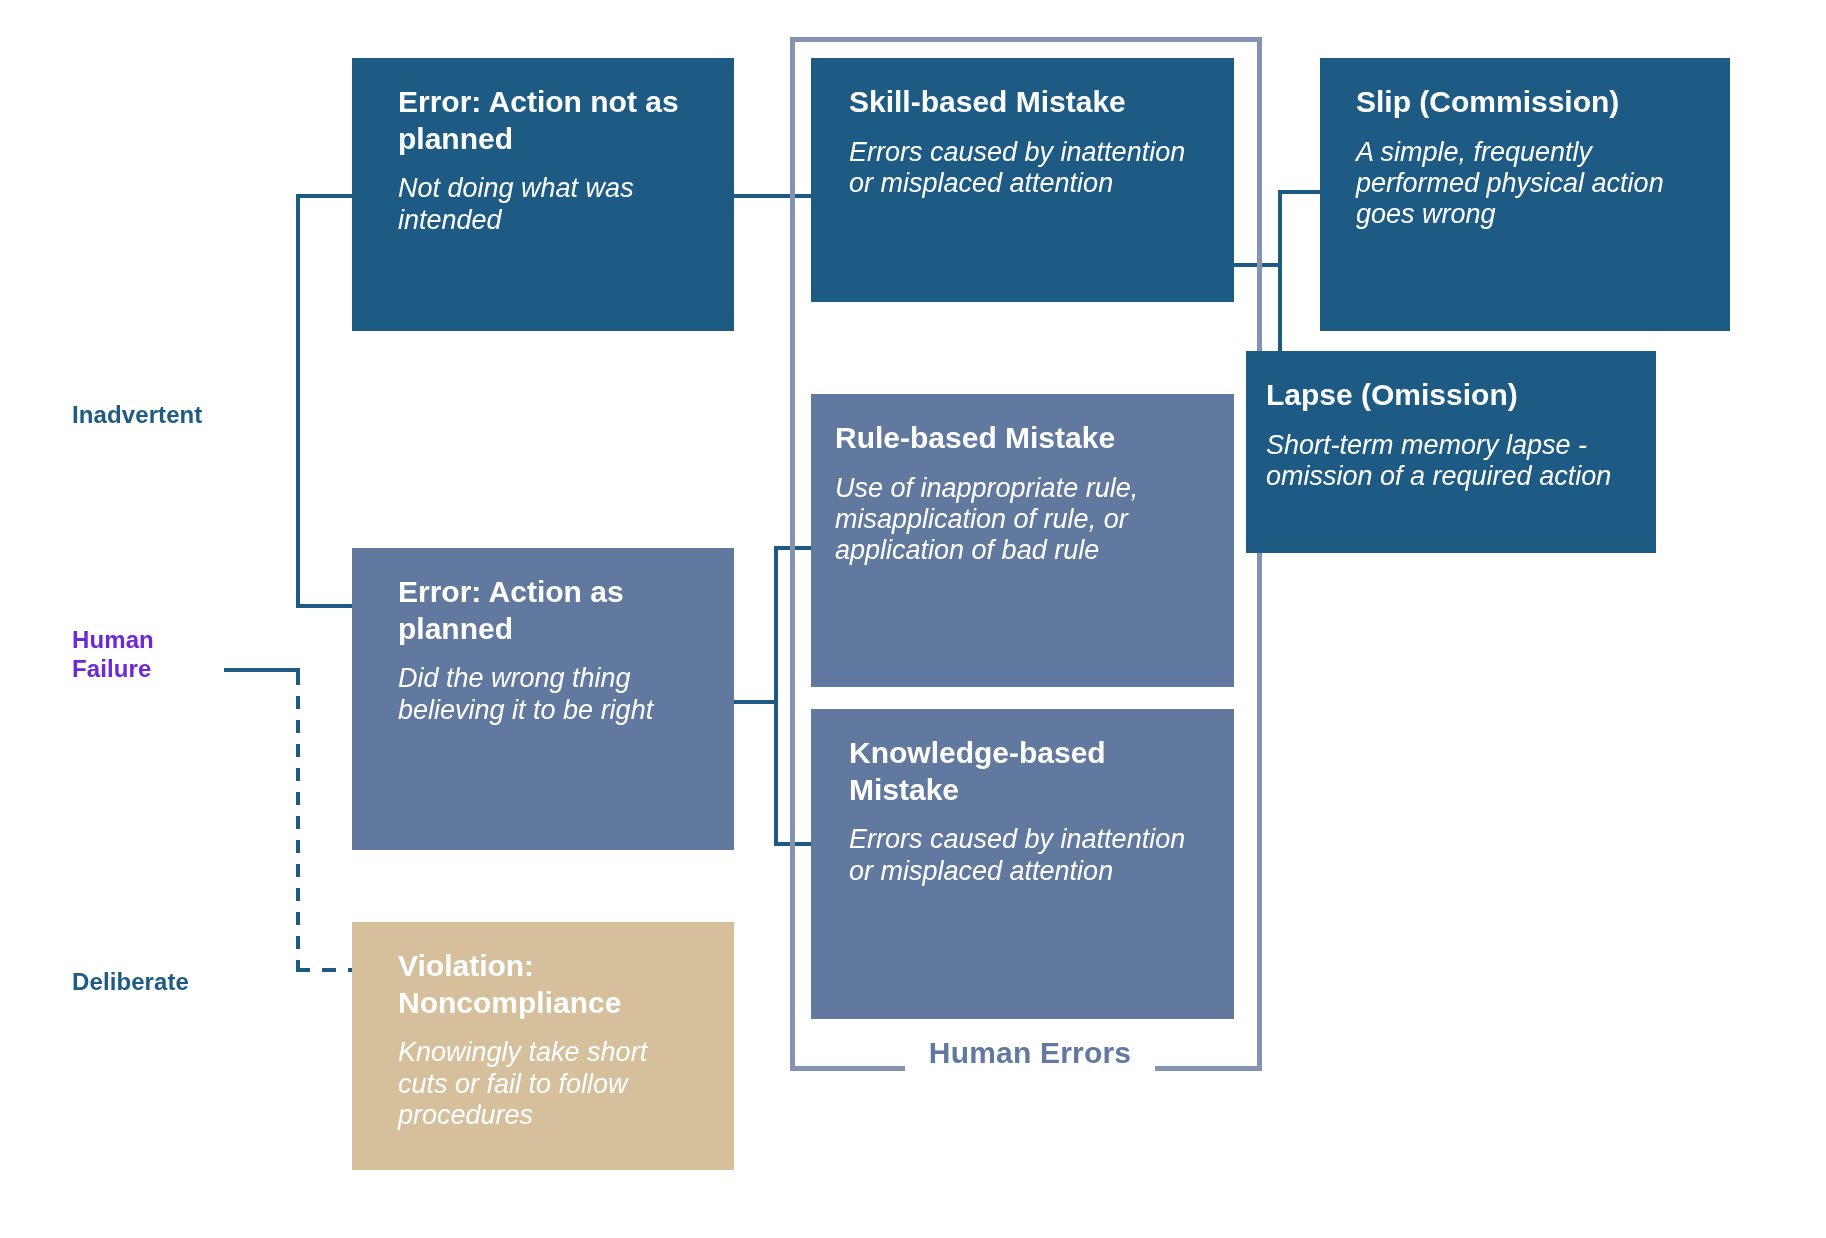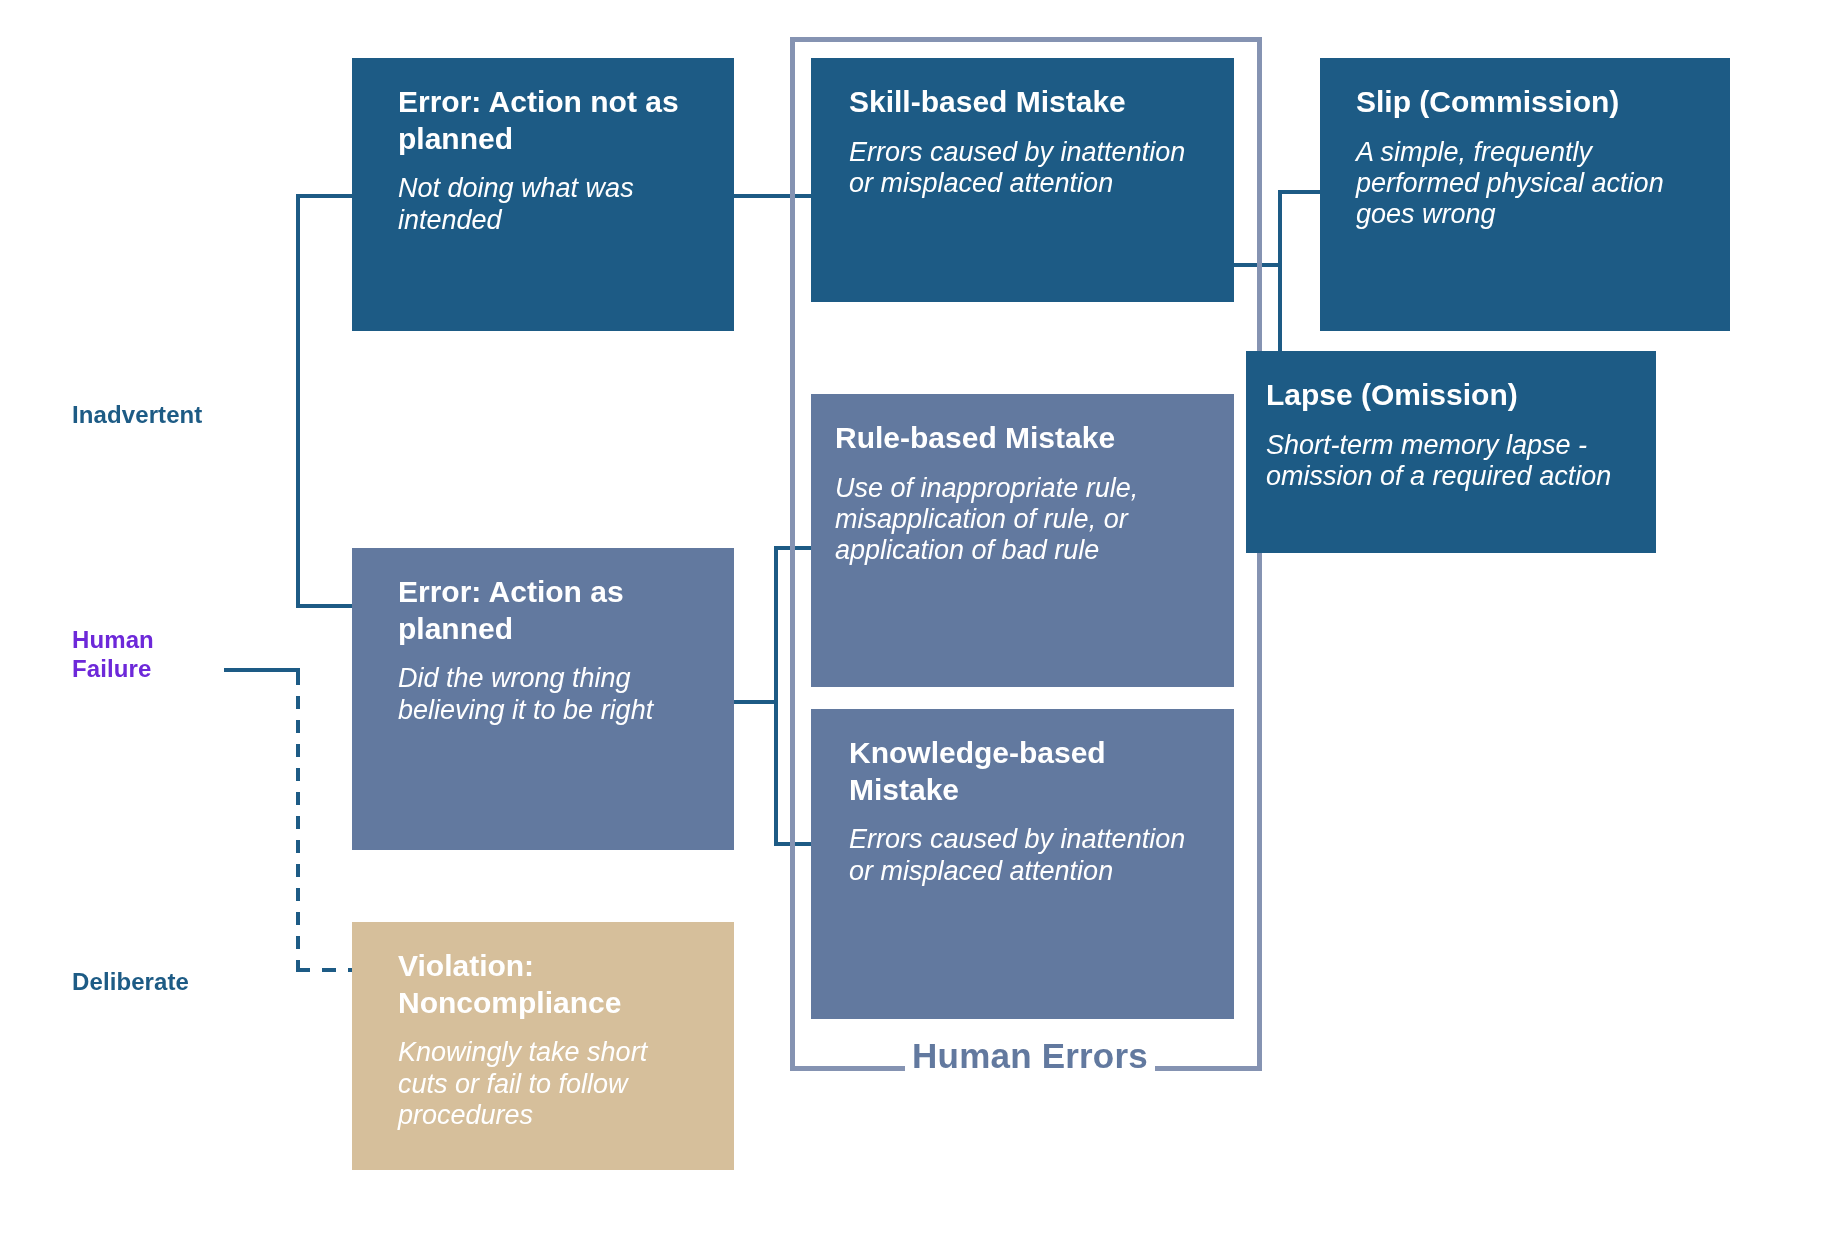--- a/index.html
+++ b/index.html
@@ -94,21 +94,21 @@
     height: 34px;
     background: #ffffff;
   }
   #frame-caption {
     position: absolute;
     left: 905px;
     top: 1036px;
     width: 250px;
     text-align: center;
     font-weight: bold;
-    font-size: 35px;
+    font-size: 30px;
     color: #62799f;
     letter-spacing: .2px;
   }
 
   
   .conn {
     position: absolute;
     background: #1d5b85;
   }
   .conn-v { width: 4px; }

